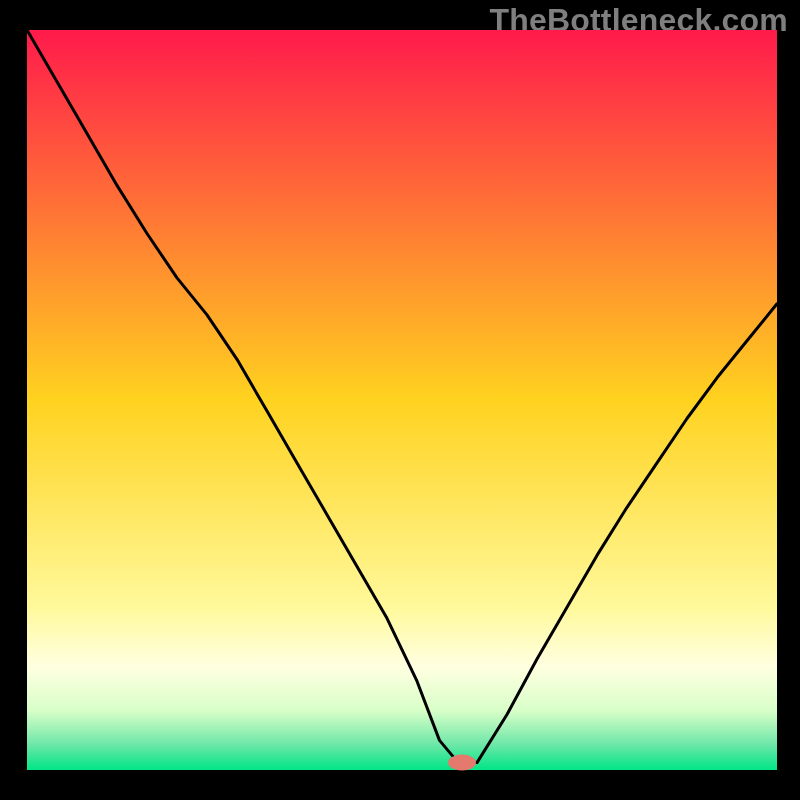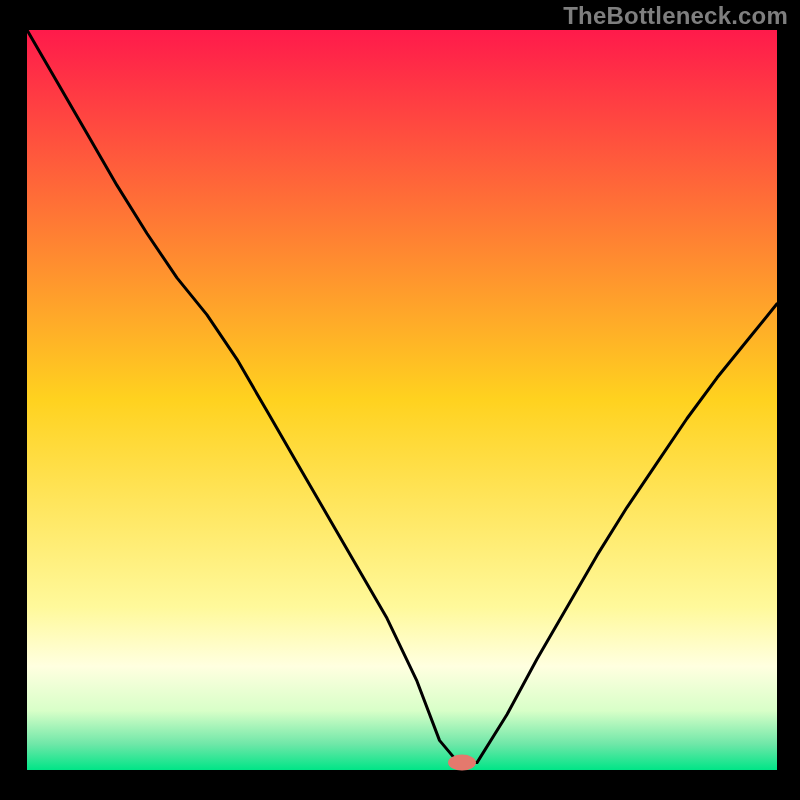--- a/index.html
+++ b/index.html
@@ -16,21 +16,21 @@
     top: 0;
     width: 800px;
     height: 800px;
     background: #000;
   }
   .watermark {
     position: absolute;
     top: 2px;
     right: 12px;
     font-family: Arial, Helvetica, sans-serif;
-    font-size: 24px;
+    font-size: 32px;
     font-weight: 600;
     color: #7f7f7f;
     letter-spacing: 0.2px;
   }
   svg {
     position: absolute;
     left: 0;
     top: 0;
   }
 </style>

